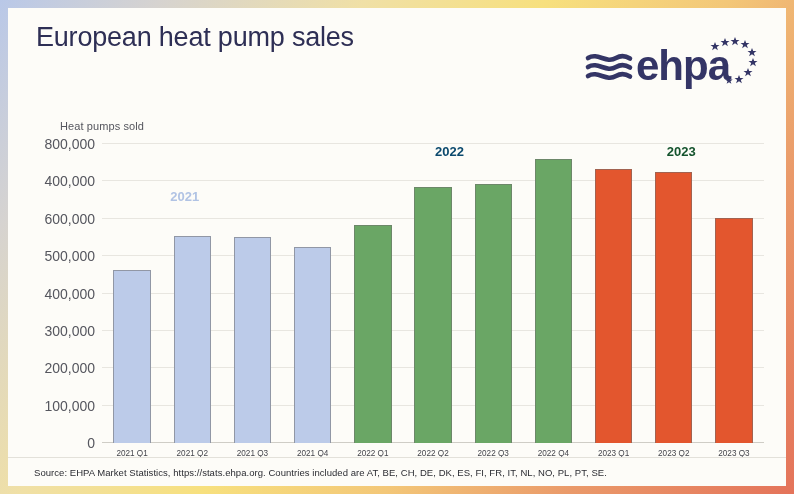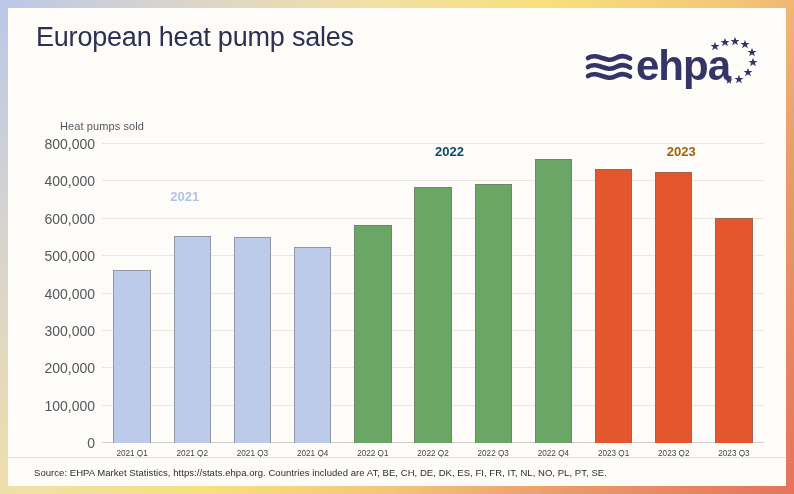--- a/index.html
+++ b/index.html
@@ -281,21 +281,21 @@
               <span class="x-label">2023 Q2</span>
             </div>
             <div class="bar-slot">
               <div class="bar" title="2023 Q3: 602,000" style="height: 75.25%; background: rgb(227, 86, 46);"></div>
               <span class="x-label">2023 Q3</span>
             </div>
           </div>
         <div id="annotations">
             <div class="year-ann" style="color: rgb(177, 195, 228); left: 12.5%; bottom: 80%;">2021</div>
             <div class="year-ann" style="color: #0c4a6e; left: 45.8333%; bottom: 95%; margin-left: 44px;">2022</div>
-            <div class="year-ann" style="color: #a16207; left: 87.5%; bottom: 95%;">2023</div>
+            <div class="year-ann" style="color: #14532d; left: 87.5%; bottom: 95%;">2023</div>
           </div>
       </div>
     </div>
 
     <div class="footer">
       <div class="footer-text">Source: EHPA Market Statistics, https://stats.ehpa.org. Countries included are AT, BE, CH, DE, DK, ES, FI, FR, IT, NL, NO, PL, PT, SE.</div>
     </div>
 
   </div>
 </div>

